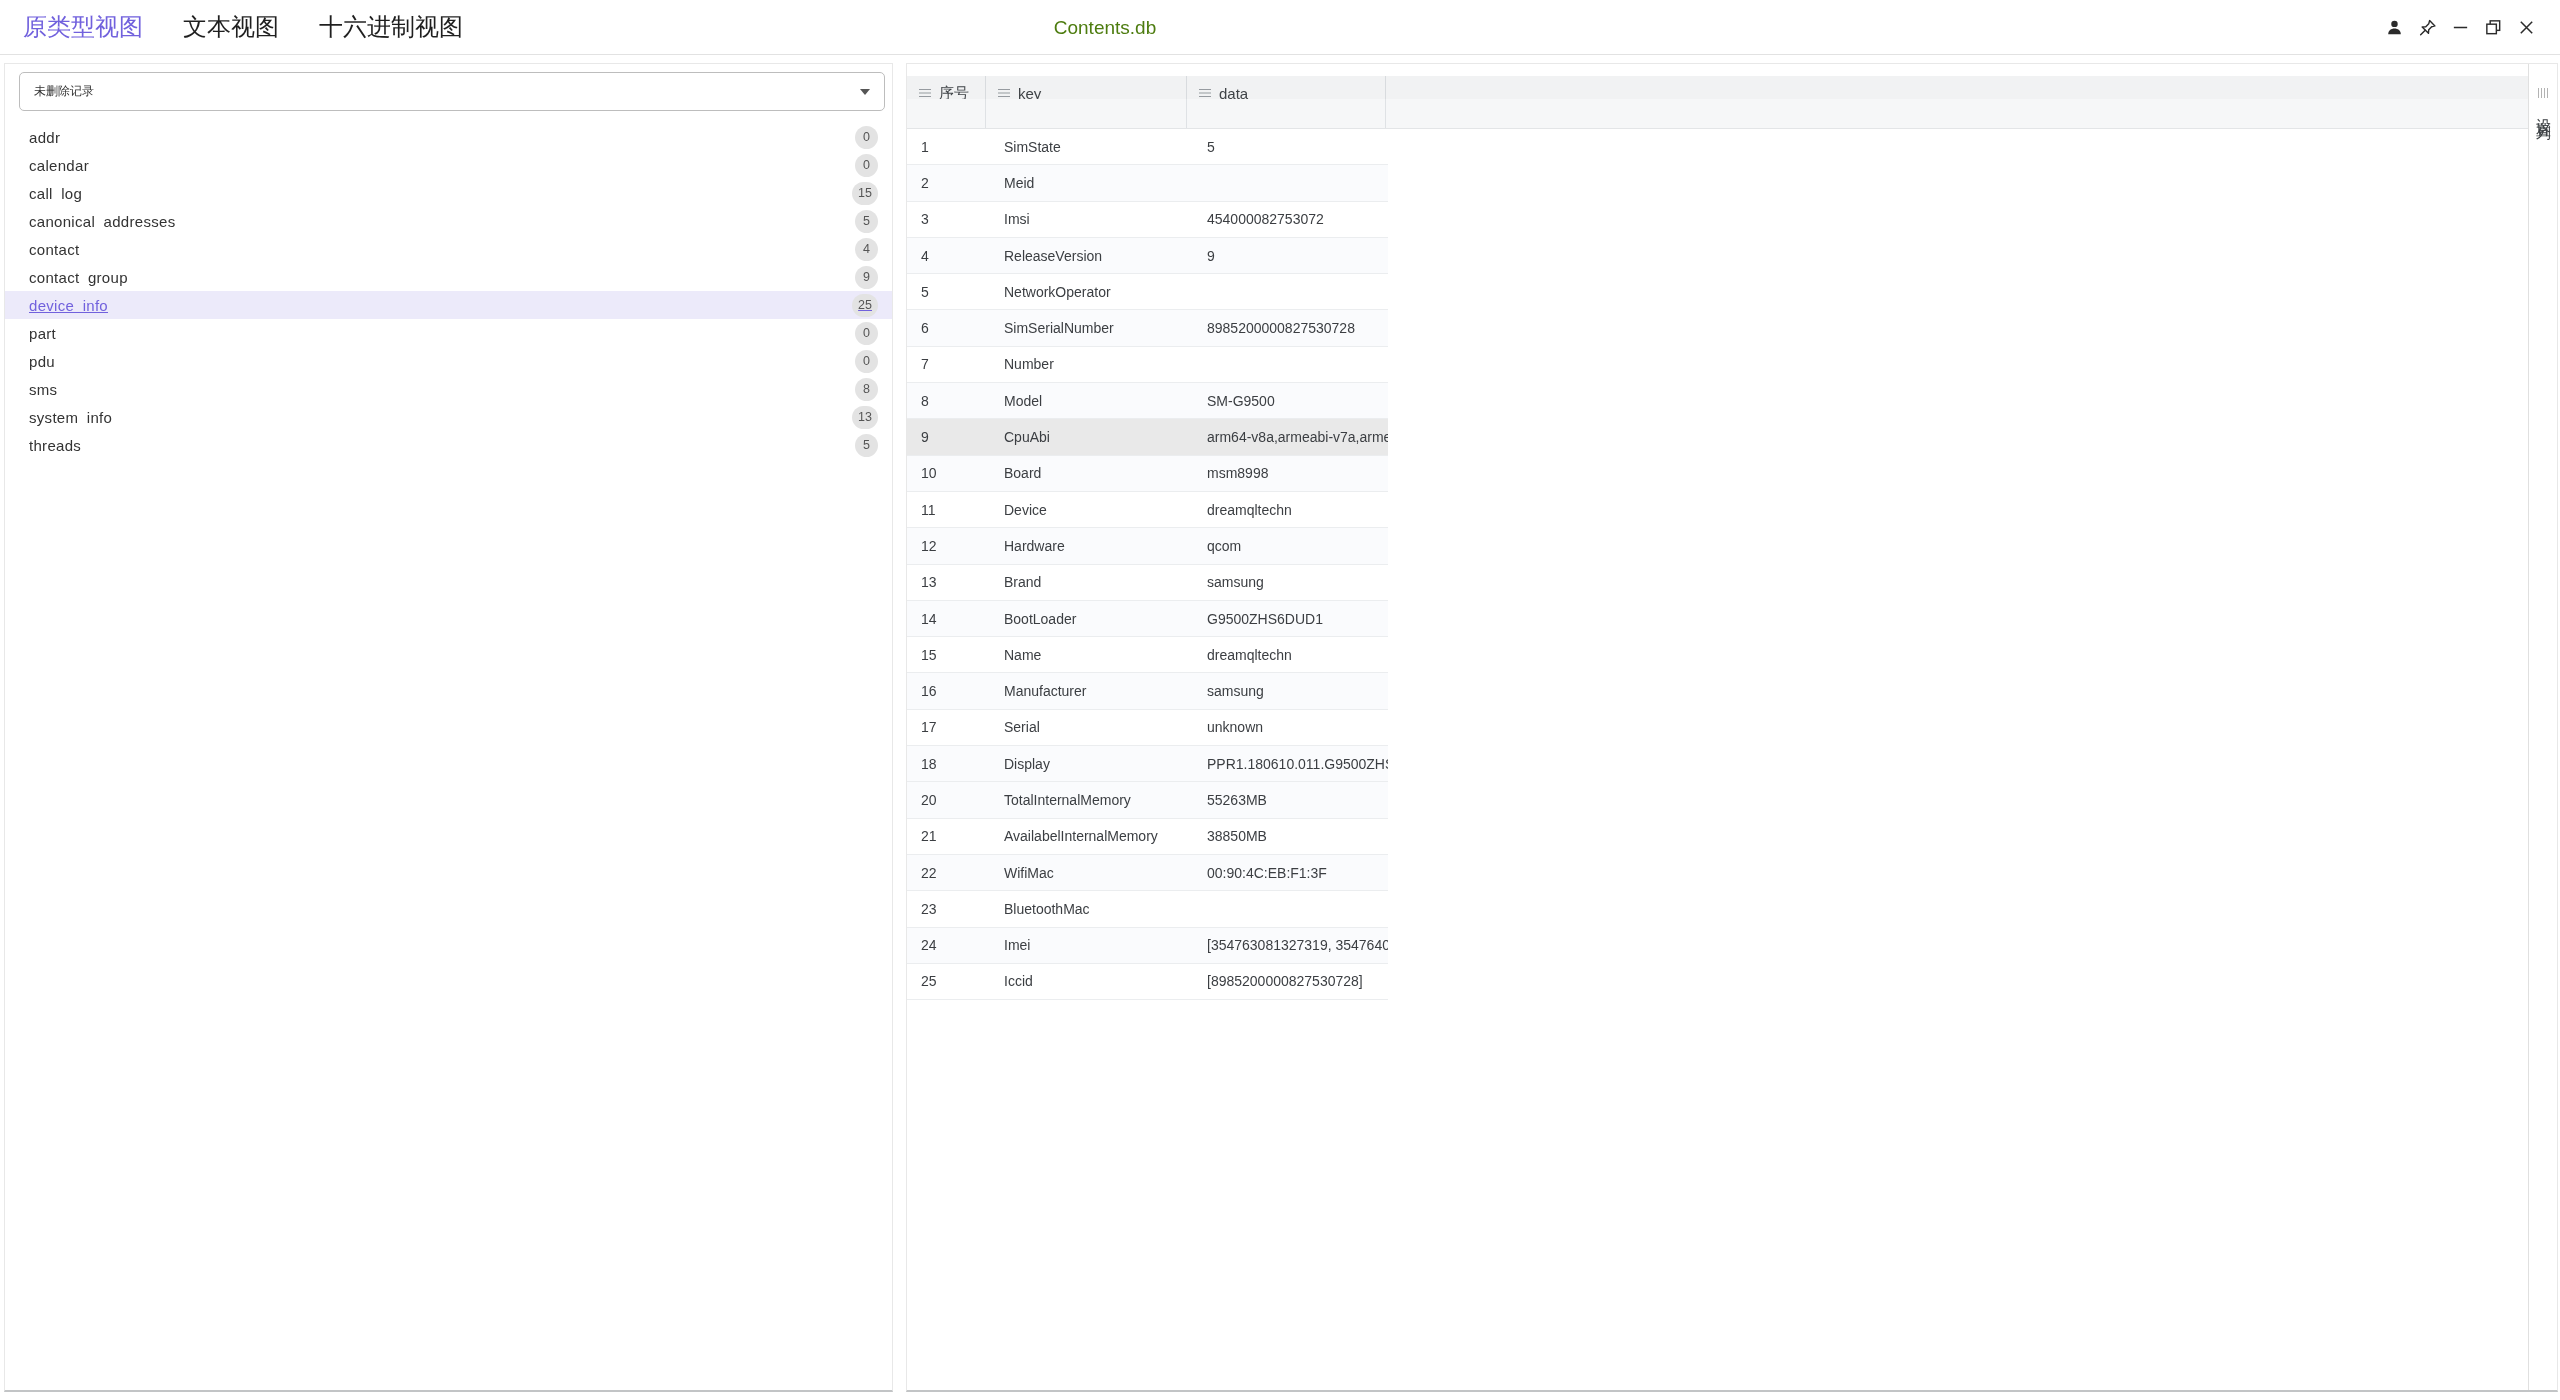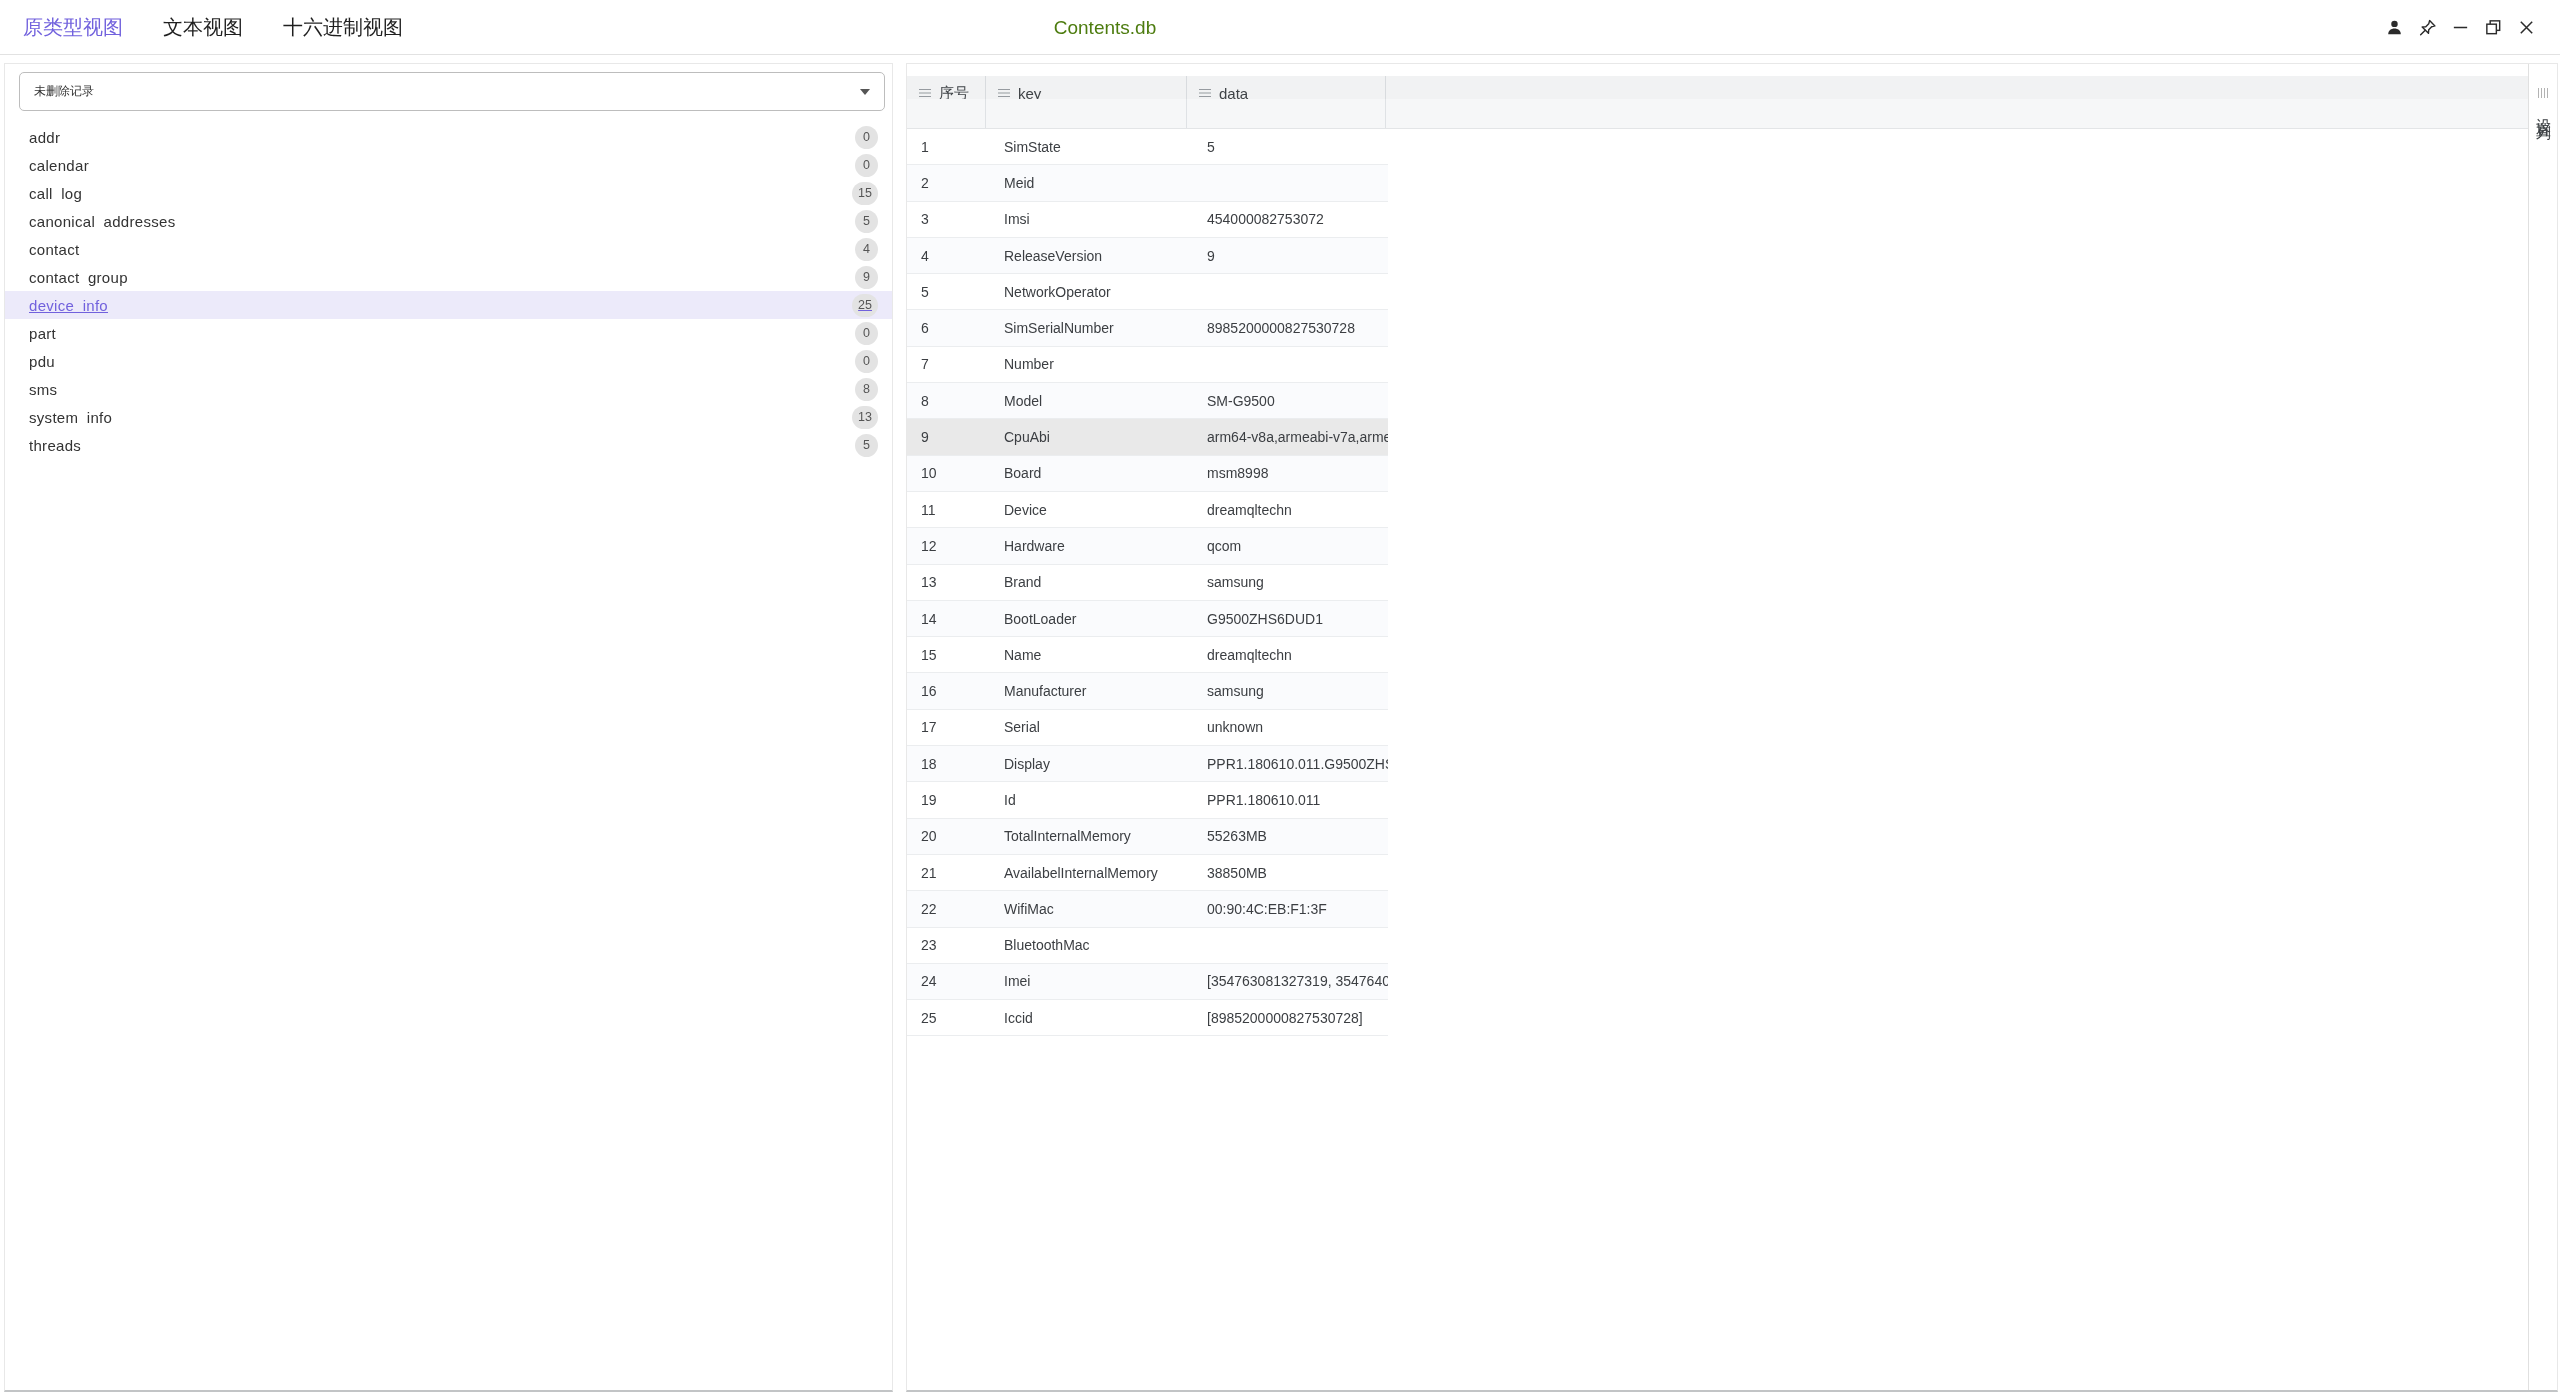--- a/index.html
+++ b/index.html
@@ -3,21 +3,21 @@
 <meta charset="utf-8">
 <style>
   * { margin:0; padding:0; box-sizing:border-box; }
   html,body { width:2560px; height:1400px; overflow:hidden; background:#ffffff;
     font-family:"Liberation Sans","DejaVu Sans",sans-serif; color:#303336; }
 
   
   .topbar { position:absolute; left:0; top:0; width:2560px; height:55px;
     background:#ffffff; border-bottom:1px solid #e2e2e2; display:flex; align-items:center; }
   .tabs { display:flex; align-items:center; margin-left:23px; gap:40px; }
-  .tab { font-size:20px; color:#1f1f1f; cursor:pointer; white-space:nowrap; }
+  .tab { font-size:24px; color:#1f1f1f; cursor:pointer; white-space:nowrap; }
   .tab.active { color:#7161dd; }
   .win-title { position:absolute; left:1105px; top:0; height:64px; line-height:55px;
     transform:translateX(-50%); font-size:19px; color:#4d7c0f; }
   .win-controls { position:absolute; right:24px; top:0; height:55px; display:flex;
     align-items:center; gap:14px; }
   .wbtn { width:19px; height:19px; display:flex; align-items:center; justify-content:center; cursor:pointer; }
 
   
   .card { position:absolute; top:63px; height:1329px; background:#fff;
     border:1px solid #e8e8e8; border-bottom:2px solid #c2c4c6; }
@@ -278,25 +278,20 @@
       <div class="trow">
         <div class="c c-num">17</div>
         <div class="c c-key">Serial</div>
         <div class="c c-data">unknown</div>
       </div>
       <div class="trow even">
         <div class="c c-num">18</div>
         <div class="c c-key">Display</div>
         <div class="c c-data">PPR1.180610.011.G9500ZHS6D...</div>
       </div>
-      <div class="trow">
-        <div class="c c-num">19</div>
-        <div class="c c-key">Id</div>
-        <div class="c c-data">PPR1.180610.011</div>
-      </div>
       <div class="trow even">
         <div class="c c-num">20</div>
         <div class="c c-key">TotalInternalMemory</div>
         <div class="c c-data">55263MB</div>
       </div>
       <div class="trow">
         <div class="c c-num">21</div>
         <div class="c c-key">AvailabelInternalMemory</div>
         <div class="c c-data">38850MB</div>
       </div>

